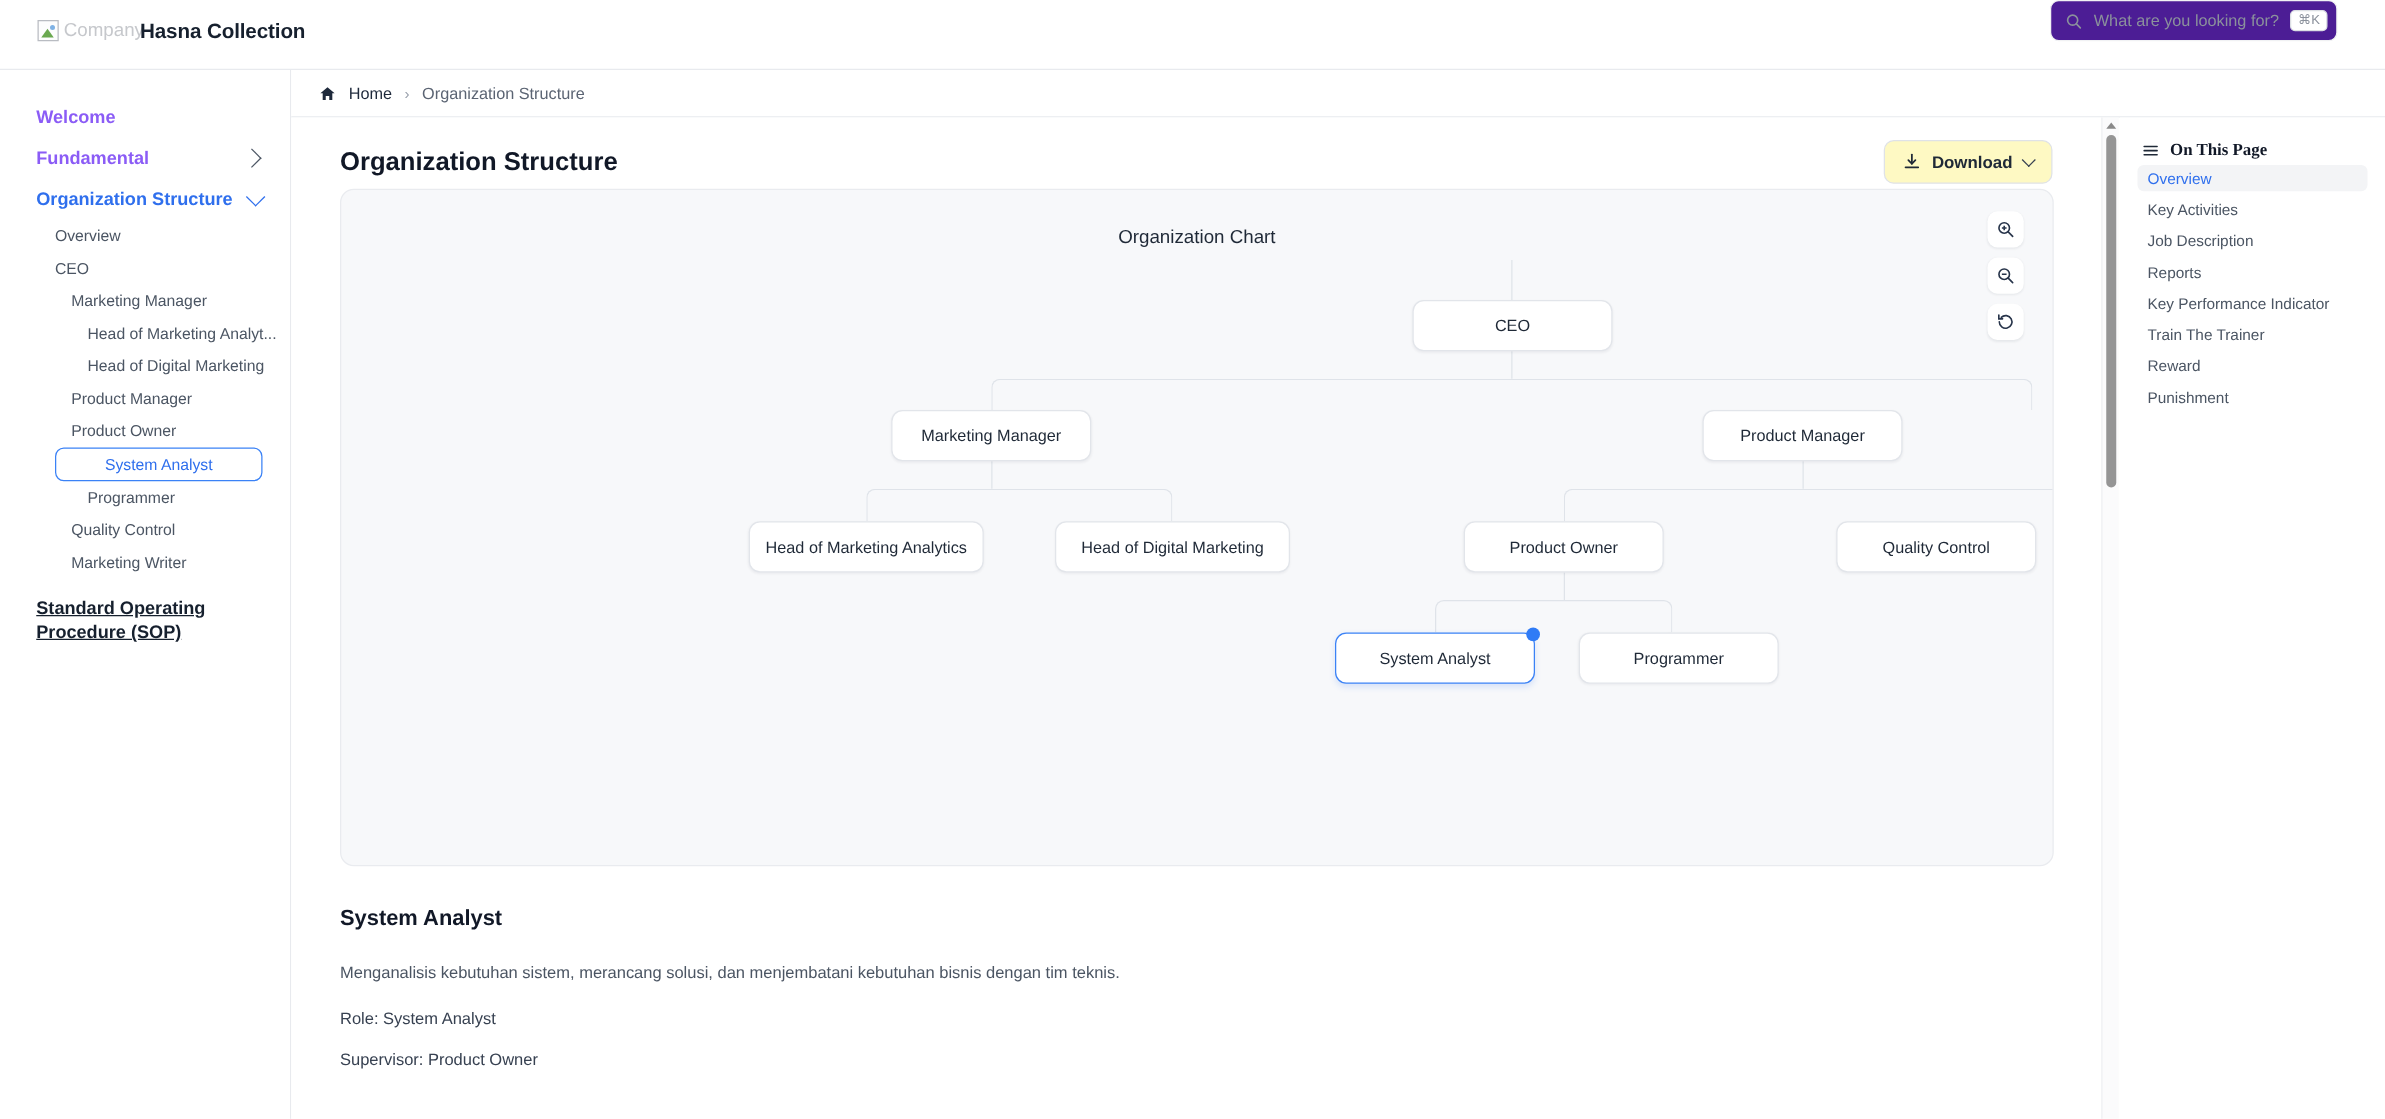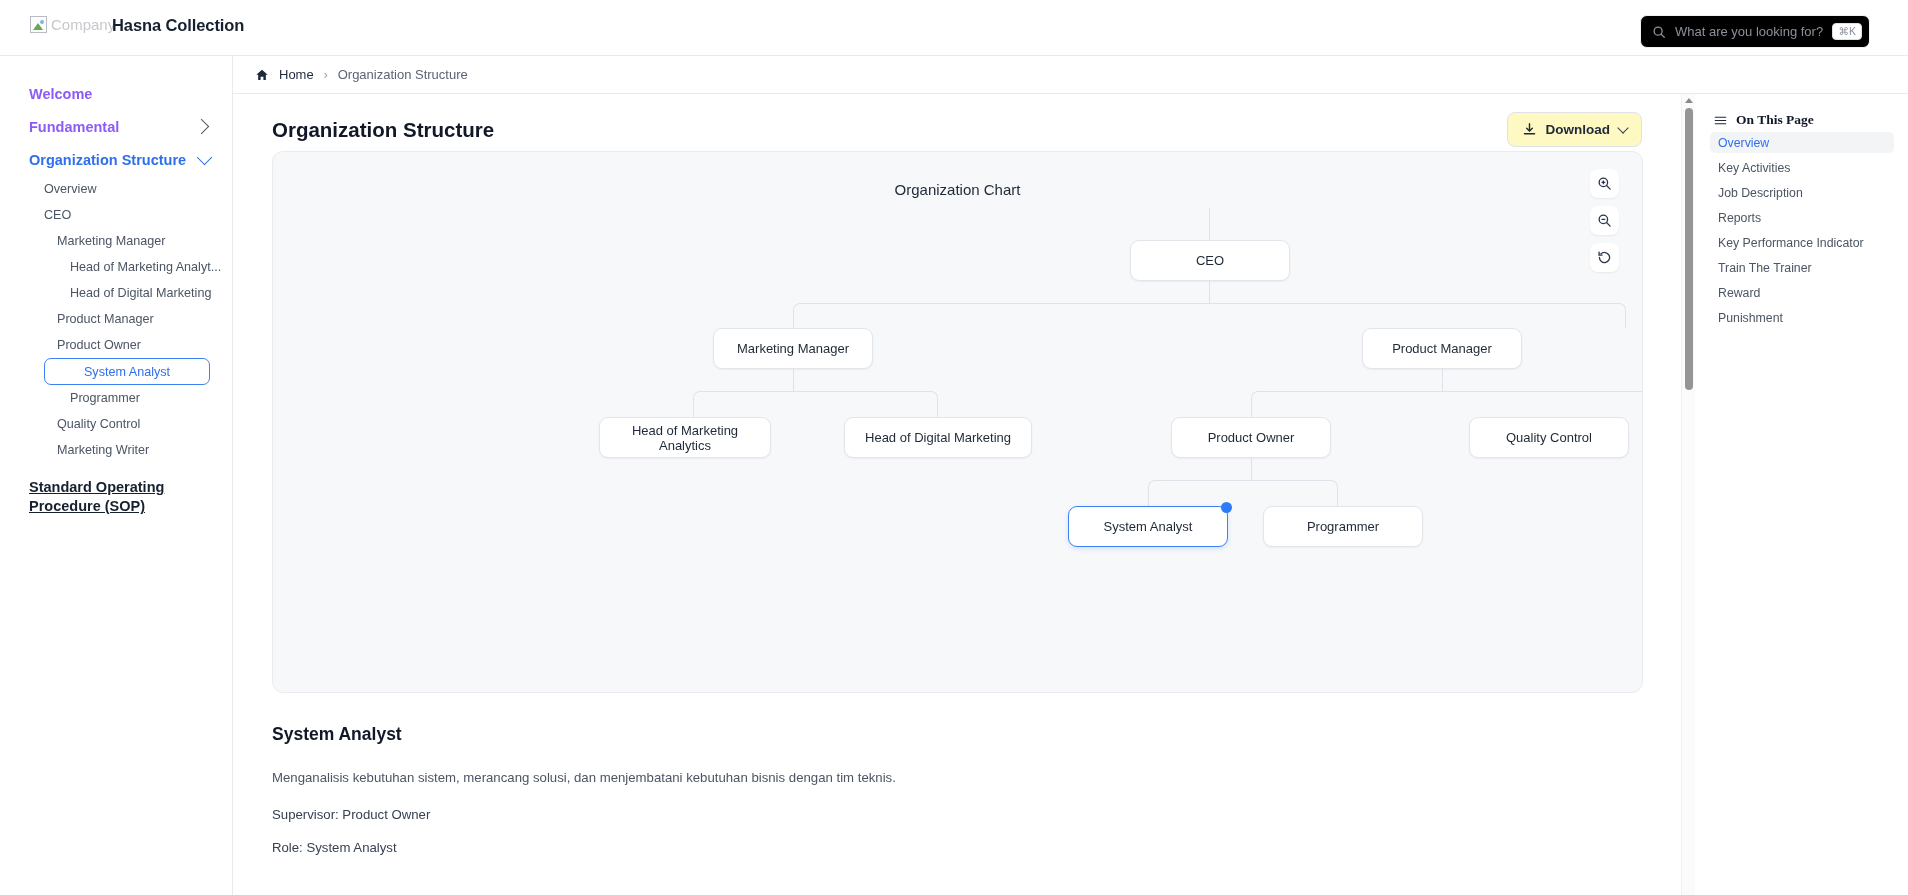--- a/index.html
+++ b/index.html
@@ -33,22 +33,22 @@
   }
   .broken-img::after {
     content: ""; position: absolute; right: 2px; top: 3px;
     width: 4px; height: 4px; border-radius: 50%; background: #7fb2e5;
   }
   .brand-title {
     position: absolute; left: 112px; top: 16px;
     font-size: 16.5px; font-weight: 700; color: #16202e; letter-spacing: -0.1px;
   }
   .search-box {
-    position: absolute; right: 38px; top: 15px;
-    width: 230px; height: 33px; background: #000000;
+    position: absolute; right: 38px; top: 0;
+    width: 230px; height: 33px; background: #4c1d95;
     border: 1px solid #f1f2f4; border-radius: 7px;
     display: flex; align-items: center; padding: 0 7px 0 11px; gap: 9px;
   }
   .search-ph { font-size: 13px; color: #8b919c; flex: 1; }
   .kbd {
     font-size: 10.5px; color: #8b919c; border: 1px solid #dcdfe4;
     border-radius: 4px; padding: 2px 5px; background: #ffffff; line-height: 1;
   }
 
   
@@ -332,21 +332,21 @@
 
     <div class="node" style="left:857px;top:88px;width:160px;height:41px;">
         <span>CEO</span>
       </div>
     <div class="node" style="left:440px;top:176px;width:160px;height:41px;">
         <span>Marketing Manager</span>
       </div>
     <div class="node" style="left:1089px;top:176px;width:160px;height:41px;">
         <span>Product Manager</span>
       </div>
-    <div class="node" style="left:326px;top:265px;width:172px;height:41px;justify-content:center;">
+    <div class="node" style="left:326px;top:265px;width:188px;height:41px;justify-content:center;">
         <span>Head of Marketing Analytics</span>
       </div>
     <div class="node" style="left:571px;top:265px;width:188px;height:41px;">
         <span>Head of Digital Marketing</span>
       </div>
     <div class="node" style="left:898px;top:265px;width:160px;height:41px;">
         <span>Product Owner</span>
       </div>
     <div class="node" style="left:1196px;top:265px;width:160px;height:41px;">
         <span>Quality Control</span>
@@ -357,22 +357,22 @@
       <span class="dot"></span>
     </div>
     <div class="node" style="left:990px;top:354px;width:160px;height:41px;">
         <span>Programmer</span>
       </div>
   </div>
 
   <div class="detail">
     <h2>System Analyst</h2>
     <div class="desc">Menganalisis kebutuhan sistem, merancang solusi, dan menjembatani kebutuhan bisnis dengan tim teknis.</div>
+    <div class="meta">Role: System Analyst</div>
     <div class="meta">Supervisor: Product Owner</div>
-    <div class="meta">Role: System Analyst</div>
   </div>
 </div>
 
 <div class="sbar">
   <div class="sbar-up"></div>
   <div class="sbar-thumb"></div>
 </div>
 
 <div class="otp">
   <div class="otp-head">

